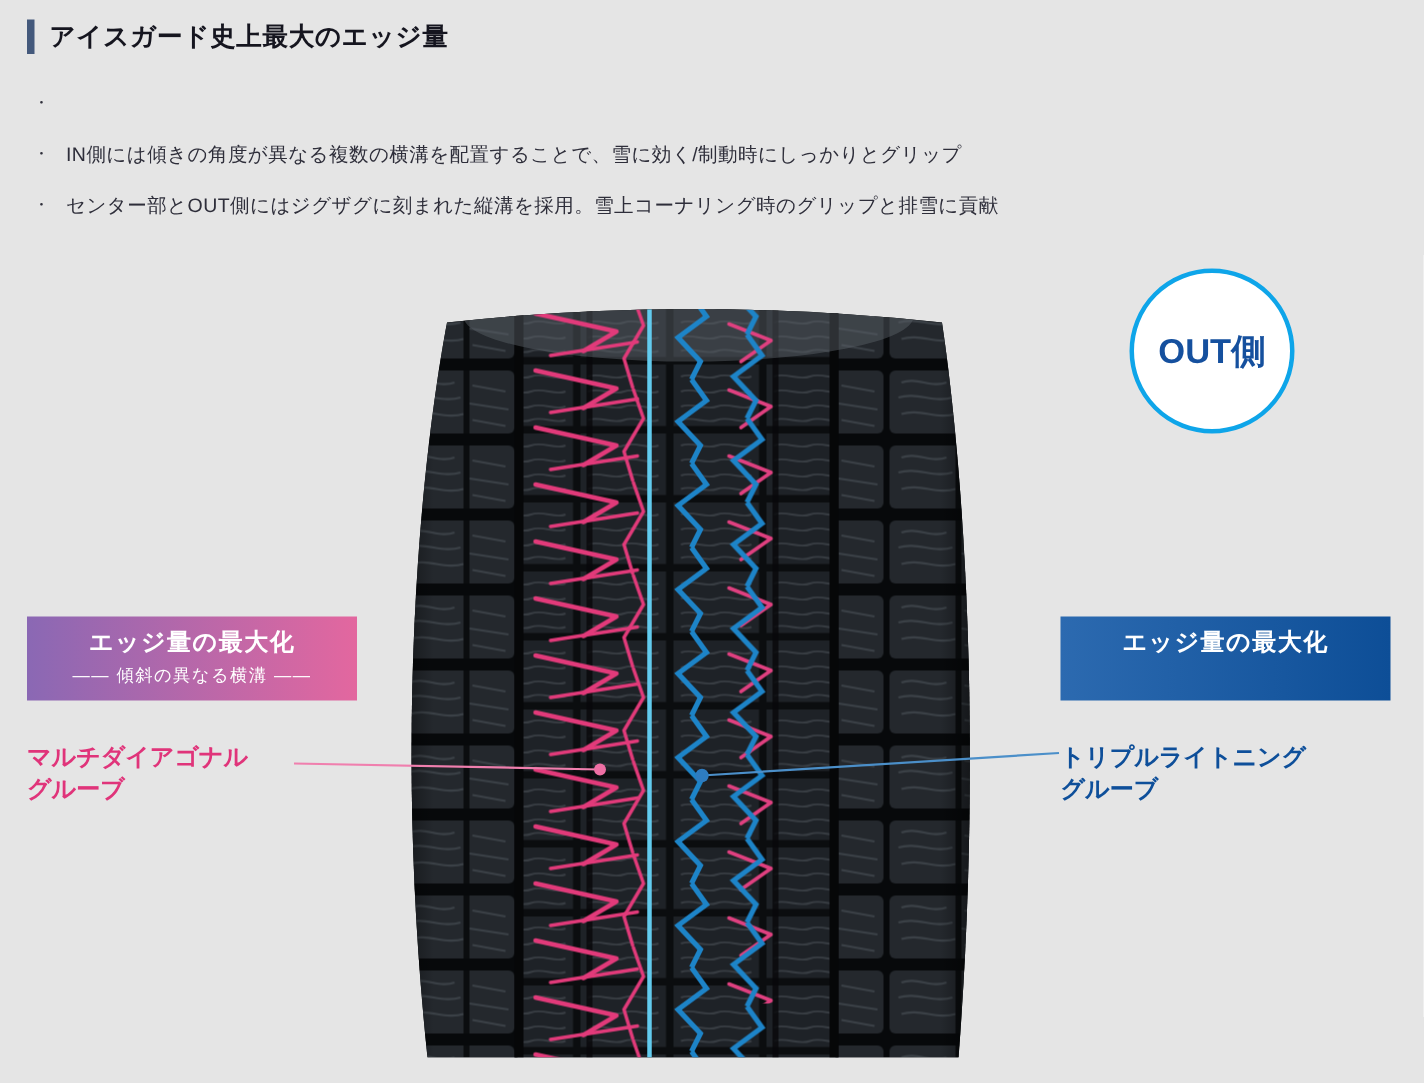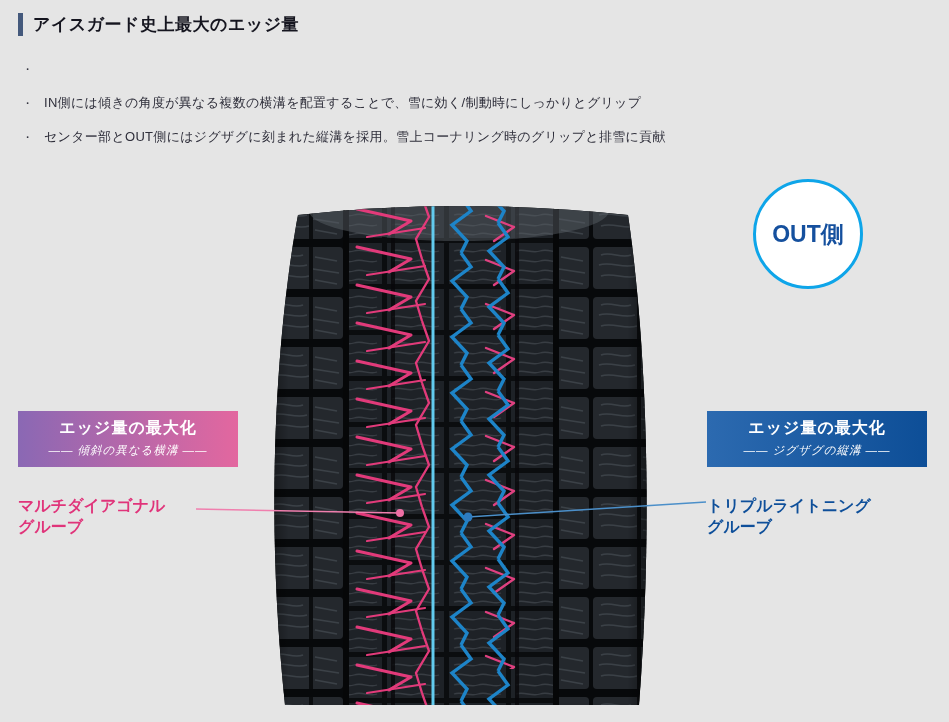--- a/index.html
+++ b/index.html
@@ -20,21 +20,21 @@
   .circle { position:absolute; border-radius:50%; background:#fff; display:flex;
             align-items:center; justify-content:center; font-weight:bold; font-size:23px; }
   .circle-in  { left:66px;  top:180px; width:100px; height:100px; border:3px solid #d6336c; color:#d6336c; }
   .circle-out { left:753px; top:179px; width:104px; height:104px; border:3px solid #0ea5e9; color:#15509e; }
   
   .callout { position:absolute; width:220px; height:56px; box-sizing:border-box; padding-top:7px;
              color:#fff; text-align:center; }
   .callout-left  { left:18px;  top:411px; background:linear-gradient(90deg,#8a68b4,#e3679f); }
   .callout-right { left:707px; top:411px; background:linear-gradient(90deg,#2c6ab0,#0d4e97); }
   .c-title { font-size:16px; font-weight:bold; letter-spacing:1px; }
-  .c-sub   { font-size:11.5px; margin-top:4px; letter-spacing:1px;font-style:italic; }
+  .c-sub   { font-size:11.5px; margin-top:4px; letter-spacing:1px; }
   
   .caption { position:absolute; font-size:16px; font-weight:bold; line-height:21px; }
   .caption-left  { left:18px;  top:495px; color:#e0347a; }
   .caption-right { left:707px; top:495px; color:#0e4f9a; }
   
   .tire-wrap { position:absolute; left:263px; top:197px; }
   
   .overlay { position:absolute; left:0; top:0; pointer-events:none; }
 </style>
 </head>
@@ -137,21 +137,20 @@
   <div class="circle circle-out">
     <span>OUT側</span>
   </div>
 
   <div class="callout callout-left">
     <div class="c-title">エッジ量の最大化</div>
     <div class="c-sub">―― 傾斜の異なる横溝 ――</div>
   </div>
   <div class="callout callout-right">
     <div class="c-title">エッジ量の最大化</div>
-    <div class="c-sub">―― ジグザグの縦溝 ――</div>
   </div>
 
   <div class="caption caption-left">
     <div>マルチダイアゴナル</div>
     <div>グルーブ</div>
   </div>
   <div class="caption caption-right">
     <div>トリプルライトニング</div>
     <div>グルーブ</div>
   </div>

